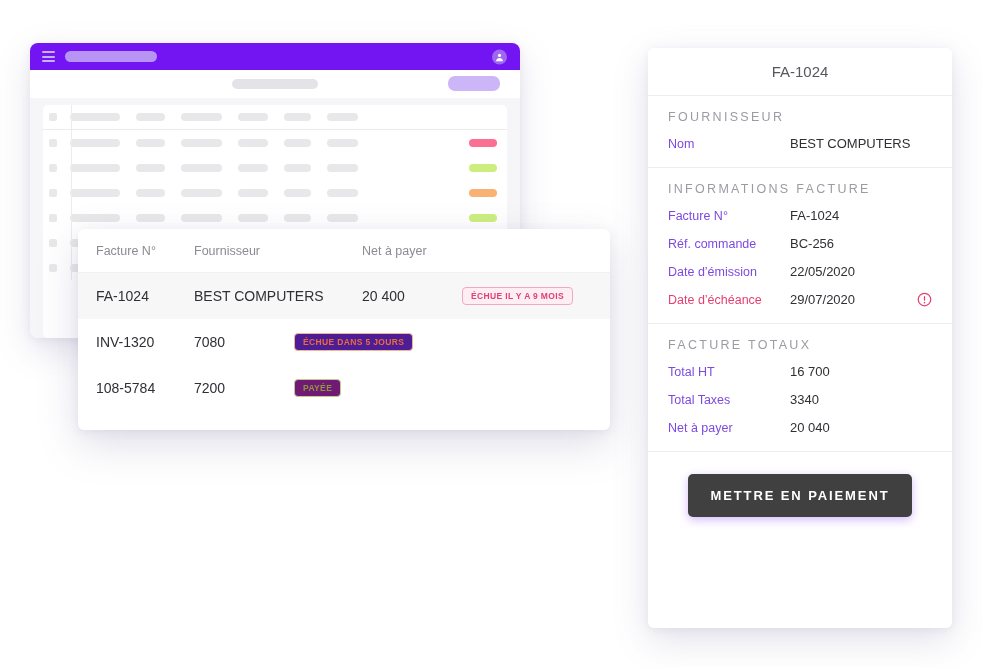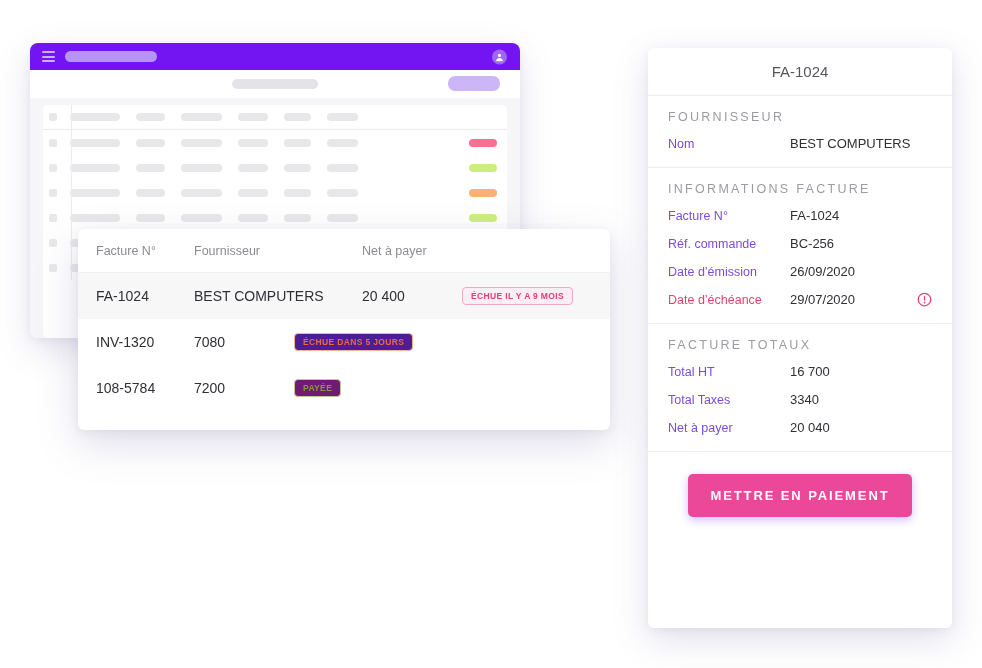--- a/index.html
+++ b/index.html
@@ -264,21 +264,21 @@
     margin-left: 4px;
     display: flex;
     align-items: center;
   }
   .dp-footer {
     padding: 22px 20px;
     display: flex;
     justify-content: center;
   }
   .pay-button {
-    background: #ec4899;
+    background: #404040;
     color: #ffffff;
     border: none;
     border-radius: 5px;
     font-family: "Liberation Sans", sans-serif;
     font-size: 13px;
     font-weight: bold;
     letter-spacing: 1.9px;
     padding: 14px 22px;
     cursor: pointer;
     box-shadow: 0 3px 10px rgba(106,14,240,0.28);
@@ -444,21 +444,21 @@
           <div class="dp-field">
             <div class="dp-label">Facture N°</div>
             <div class="dp-value">FA-1024</div>
           </div>
           <div class="dp-field">
             <div class="dp-label">Réf. commande</div>
             <div class="dp-value">BC-256</div>
           </div>
           <div class="dp-field">
             <div class="dp-label">Date d’émission</div>
-            <div class="dp-value">26/09/2020</div>
+            <div class="dp-value">22/05/2020</div>
           </div>
           <div class="dp-field">
             <div class="dp-label alert">Date d’échéance</div>
             <div class="dp-value">29/07/2020</div>
             <span class="alert-icon">
               <svg width="15" height="15" viewBox="0 0 24 24" aria-hidden="true">
                 <circle cx="12" cy="12" r="10" fill="none" stroke="#e63f6d" stroke-width="2"></circle>
                 <rect x="11" y="6.4" width="2" height="7.4" rx="1" fill="#e63f6d"></rect>
                 <circle cx="12" cy="17" r="1.3" fill="#e63f6d"></circle>
               </svg>

